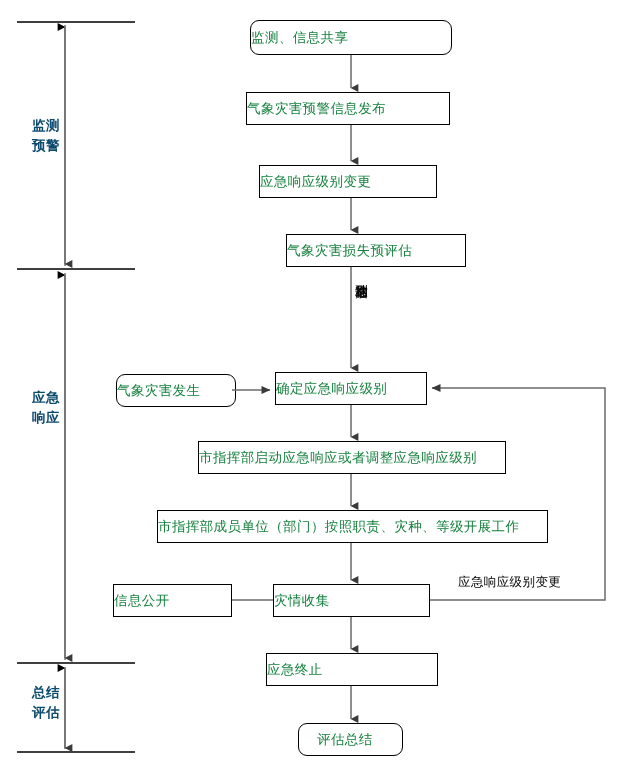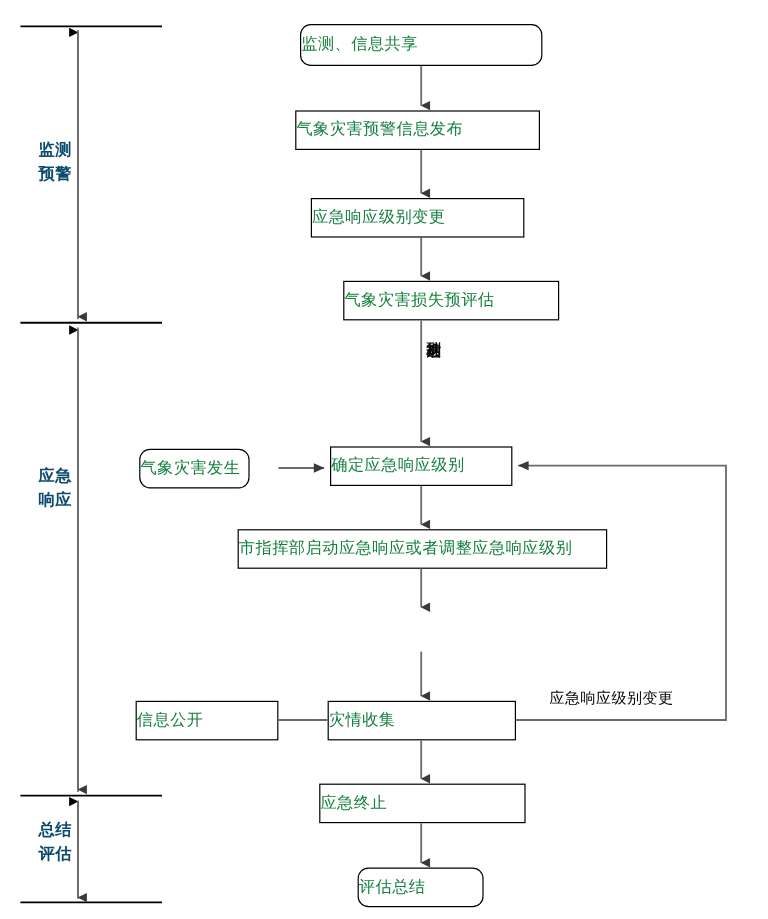--- a/index.html
+++ b/index.html
@@ -94,46 +94,49 @@
   </div>
 
   <div class="node" style="left:259px; top:165px; width:178px; height:33px;">
     <span>应急响应级别变更</span>
   </div>
 
   <div class="node" style="left:266px; top:234px; width:180px; height:33px;margin-left:20px;">
     <span>气象灾害损失预评估</span>
   </div>
 
-  <div class="node rounded" style="left:116px; top:374px; width:92px; height:33px;">
+  <div class="node rounded" style="left:116px; top:374px; width:120px; height:33px;">
     <span>气象灾害发生</span>
   </div>
 
   <div class="node" style="left:275px; top:372px; width:152px; height:33px;">
     <span>确定应急响应级别</span>
   </div>
 
   <div class="node" style="left:198px; top:441px; width:308px; height:33px;">
     <span>市指挥部启动应急响应或者调整应急响应级别</span>
   </div>
 
+  <div class="node wide" style="left:157px; top:510px; width:391px; height:33px;">
+    <span>市指挥部成员单位（部门）按照职责、灾种、等级开展工作</span>
+  </div>
 
   <div class="node" style="left:113px; top:584px; width:119px; height:33px;">
     <span>信息公开</span>
   </div>
 
   <div class="node" style="left:273px; top:584px; width:157px; height:33px;">
     <span>灾情收集</span>
   </div>
 
   <div class="node" style="left:266px; top:653px; width:172px; height:33px;">
     <span>应急终止</span>
   </div>
 
-  <div class="node rounded" style="left:298px; top:723px; width:105px; height:33px;">
+  <div class="node rounded" style="left:298px; top:723px; width:105px; height:33px;padding-left:18px;">
     <span>评估总结</span>
   </div>
 
   <div class="edge-label vertical" style="left:355px; top:275px;">达到启动标准</div>
 
   <div class="edge-label" style="left:458px; top:574px;">应急响应级别变更</div>
 
   <svg class="overlay" viewBox="0 0 640 766" xmlns="http://www.w3.org/2000/svg">
     <defs>
       <marker id="arrowDown" markerWidth="9" markerHeight="9" refX="4.5" refY="8" orient="auto" markerUnits="userSpaceOnUse">

